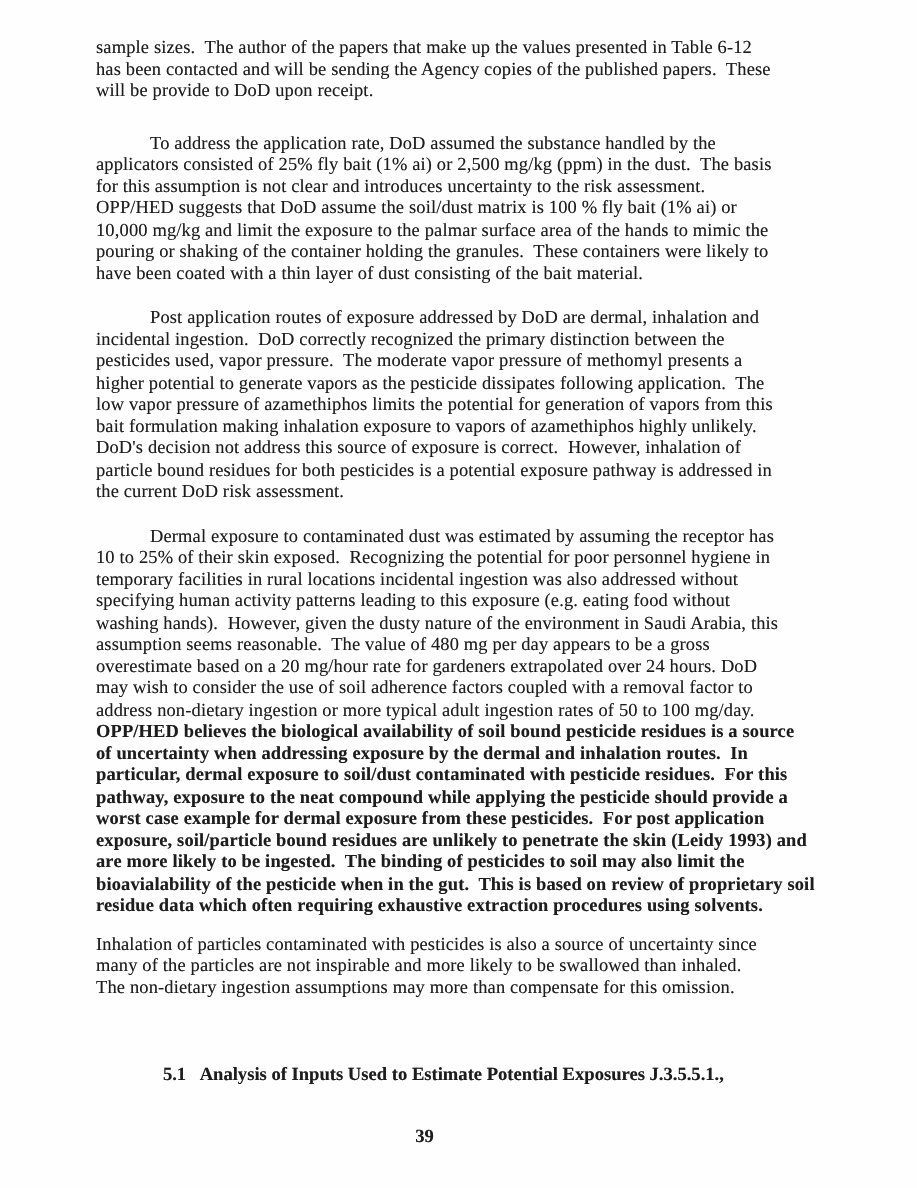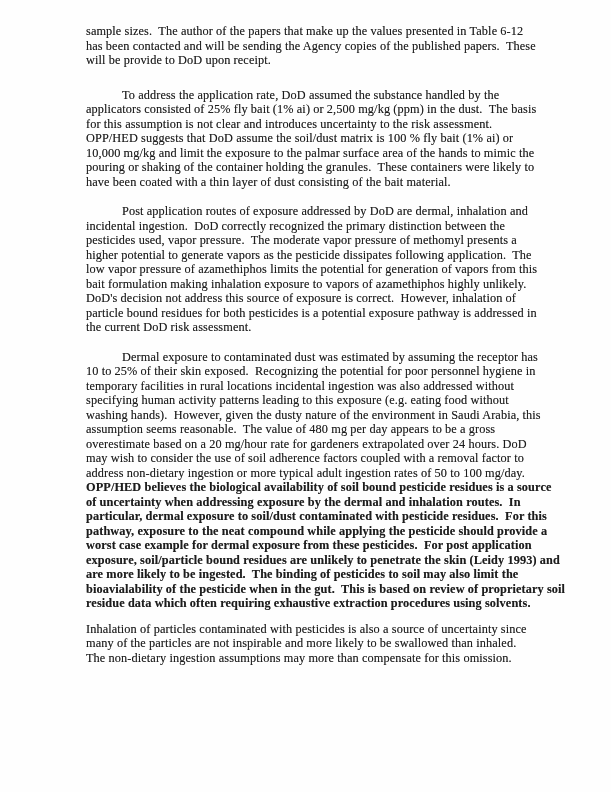--- a/index.html
+++ b/index.html
@@ -11,21 +11,21 @@
     position: relative;
     width: 611px;
     height: 792px;
     background: #fefefe;
     overflow: hidden;
     font-family: "Liberation Serif", "DejaVu Serif", serif;
     color: #1d1d1d;
   }
   .text-block {
     position: absolute;
-    left: 86px;
+    left: 64px;
     top: 24px;
     width: 478px;
   }
   .para {
     margin: 0;
     font-size: 12.3px;
     line-height: 14.5px;
     white-space: pre;
     letter-spacing: 0.1px;
     text-shadow: 0 0 0.4px rgba(20,20,20,0.45);
@@ -99,16 +99,20 @@
 worst case example for dermal exposure from these pesticides.  For post application
 exposure, soil/particle bound residues are unlikely to penetrate the skin (Leidy 1993) and
 are more likely to be ingested.  The binding of pesticides to soil may also limit the
 bioavialability of the pesticide when in the gut.  This is based on review of proprietary soil
 residue data which often requiring exhaustive extraction procedures using solvents.</p>
 
     <p class="para">Inhalation of particles contaminated with pesticides is also a source of uncertainty since
 many of the particles are not inspirable and more likely to be swallowed than inhaled.
 The non-dietary ingestion assumptions may more than compensate for this omission.</p>
 
+    <div class="section-heading">
+      <span class="sec-num">5.1</span><span>Analysis of Inputs Used to Estimate Potential Exposures J.3.5.5.1.,</span>
+    </div>
 
+    <div class="page-number">39</div>
 
   </div>
 </div>
 
 </body></html>

